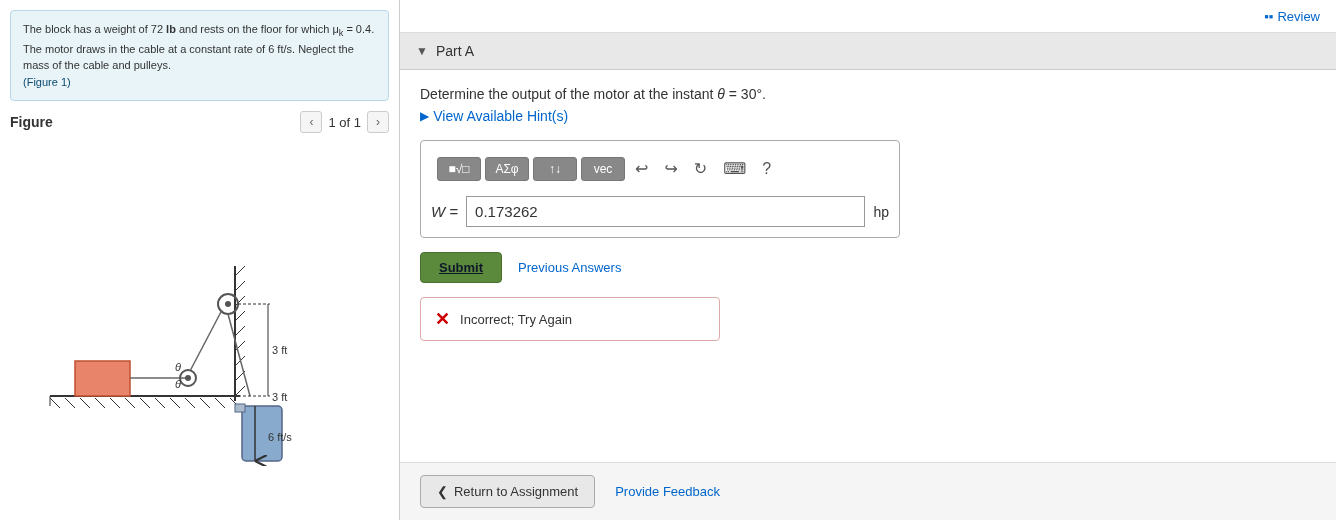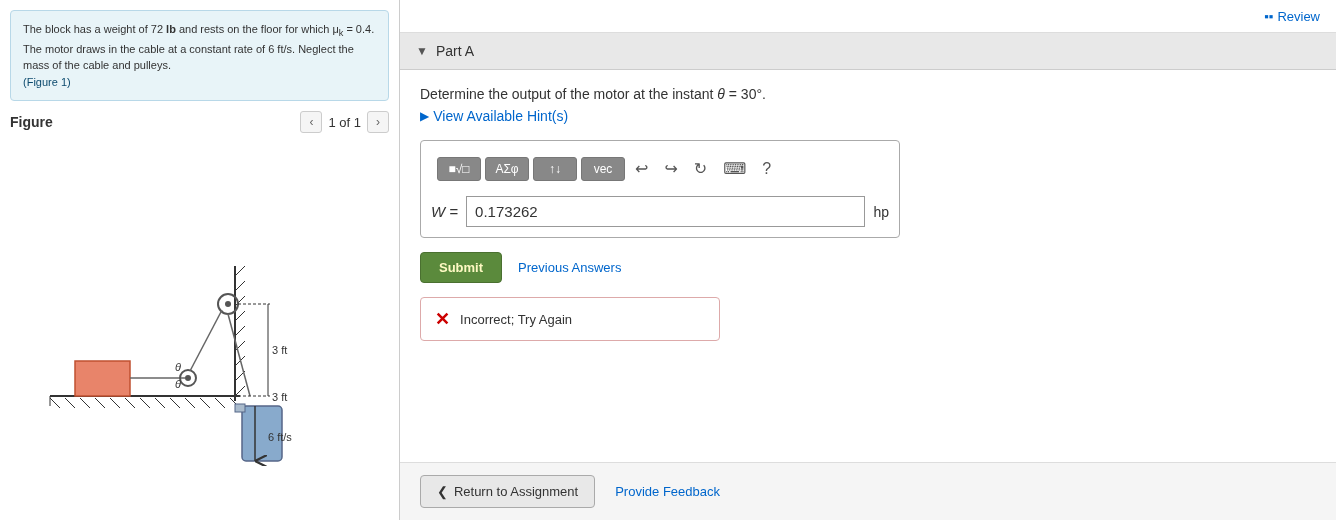--- a/index.html
+++ b/index.html
@@ -243,25 +243,26 @@
       display: flex;
       align-items: center;
       gap: 16px;
       margin-bottom: 14px;
     }
 
     .submit-btn {
       background: #5b8a3c;
       border: 1px solid #4a7030;
       border-radius: 4px;
-      color: #fef9c3;
+      color: #0f172a;
       font-size: 13px;
       padding: 7px 18px;
       cursor: pointer;
       font-weight: bold;
+      text-decoration: underline;
     }
 
     .prev-answers-link {
       color: #0066cc;
       text-decoration: none;
       font-size: 13px;
       cursor: pointer;
     }
 
     .incorrect-box {

